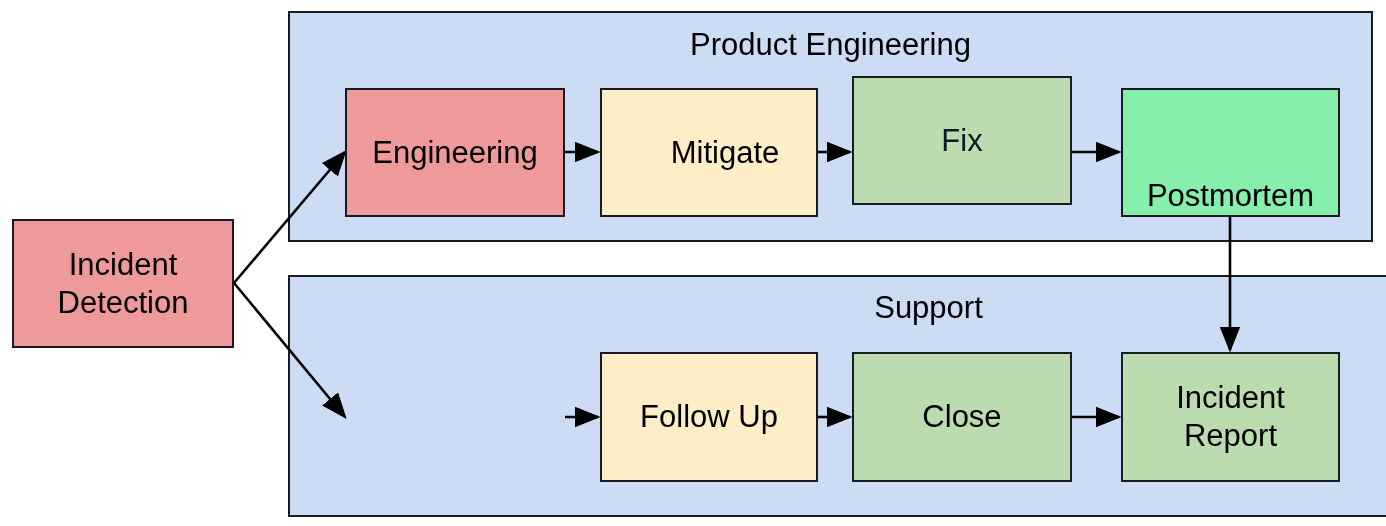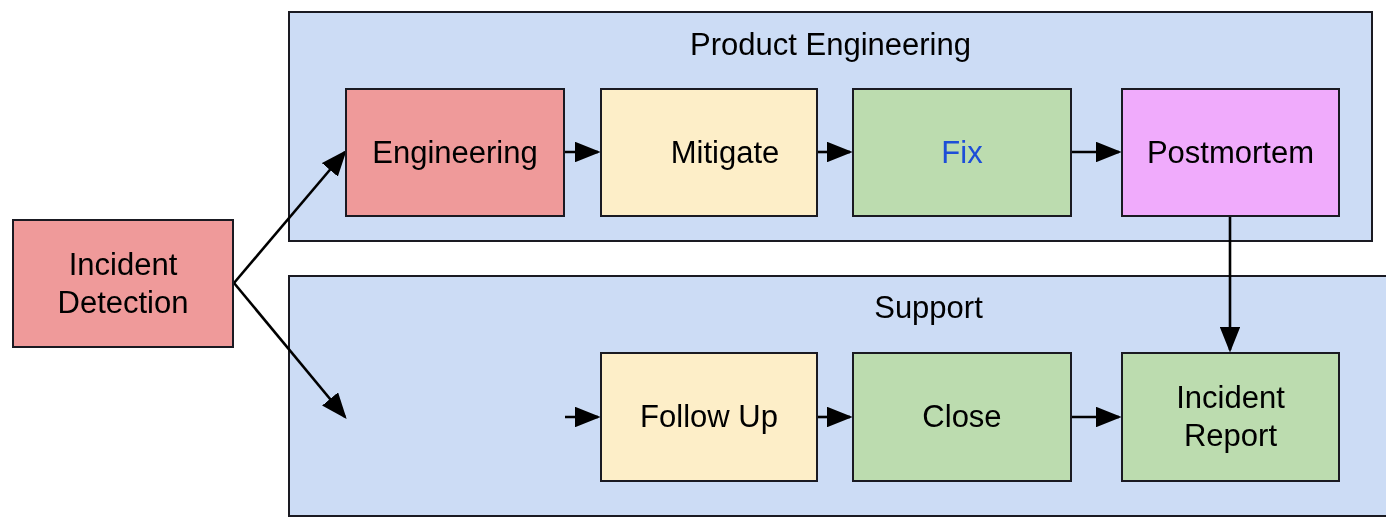--- a/index.html
+++ b/index.html
@@ -95,24 +95,24 @@
   <div class="node" id="node-0" style="left: 12px; top: 219px; width: 222px; height: 129px; background: rgb(239, 154, 154); border-color: rgb(26, 26, 34); color: rgb(0, 0, 0);">
     <span class="node-label">Incident
 Detection</span>
   </div>
   <div class="node" id="node-1" style="left: 345px; top: 88px; width: 220px; height: 129px; background: rgb(239, 154, 154); border-color: rgb(26, 26, 34); color: rgb(0, 0, 0);">
     <span class="node-label">Engineering</span>
   </div>
   <div class="node" id="node-2" style="left: 600px; top: 88px; width: 218px; height: 129px; background: rgb(253, 238, 200); border-color: rgb(26, 26, 34); color: rgb(0, 0, 0); padding-left: 32px;">
     <span class="node-label">Mitigate</span>
   </div>
-  <div class="node" id="node-3" style="left: 852px; top: 88px; width: 220px; height: 129px; background: rgb(188, 220, 175); border-color: rgb(26, 26, 34); color: #1d4ed8;">
+  <div class="node" id="node-3" style="left: 852px; top: 76px; width: 220px; height: 129px; background: rgb(188, 220, 175); border-color: rgb(26, 26, 34); color: #0f172a;">
     <span class="node-label">Fix</span>
   </div>
-  <div class="node" id="node-4" style="left: 1121px; top: 88px; width: 219px; height: 129px; background: #f0abfc; border-color: rgb(26, 26, 34); color: rgb(0, 0, 0);">
+  <div class="node" id="node-4" style="left: 1121px; top: 88px; width: 219px; height: 129px; background: #86efac; border-color: rgb(26, 26, 34); color: rgb(0, 0, 0); align-items: flex-end;">
     <span class="node-label">Postmortem</span>
   </div>
   <div class="node" id="node-6" style="left: 600px; top: 352px; width: 218px; height: 130px; background: rgb(253, 238, 200); border-color: rgb(26, 26, 34); color: rgb(0, 0, 0);">
     <span class="node-label">Follow Up</span>
   </div>
   <div class="node" id="node-7" style="left: 852px; top: 352px; width: 220px; height: 130px; background: rgb(188, 220, 175); border-color: rgb(26, 26, 34); color: rgb(0, 0, 0);">
     <span class="node-label">Close</span>
   </div>
   <div class="node" id="node-8" style="left: 1121px; top: 352px; width: 219px; height: 130px; background: rgb(188, 220, 175); border-color: rgb(26, 26, 34); color: rgb(0, 0, 0);">
     <span class="node-label">Incident

